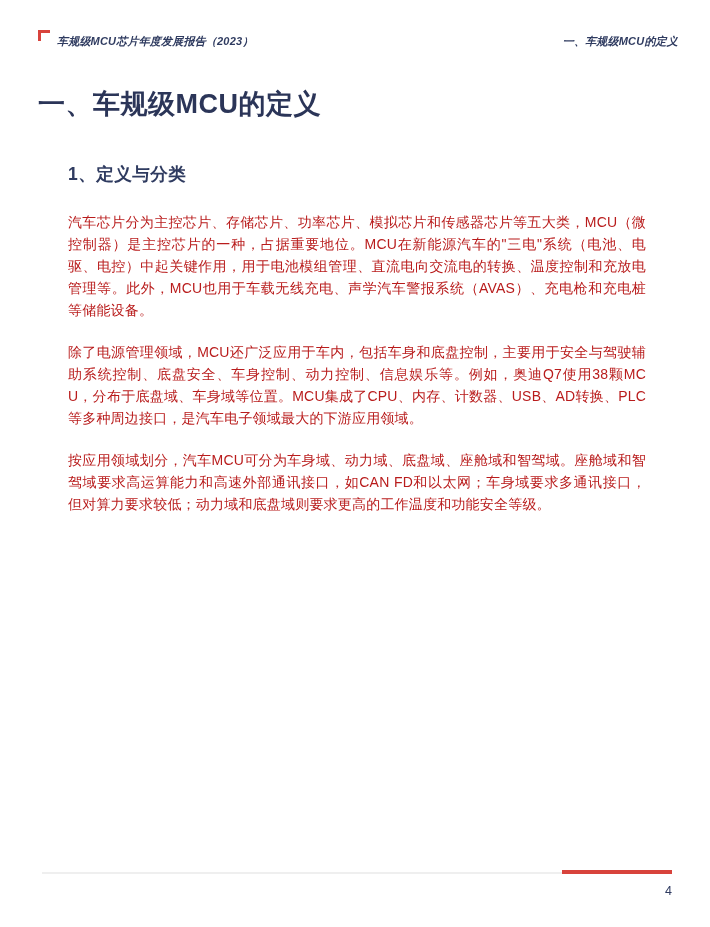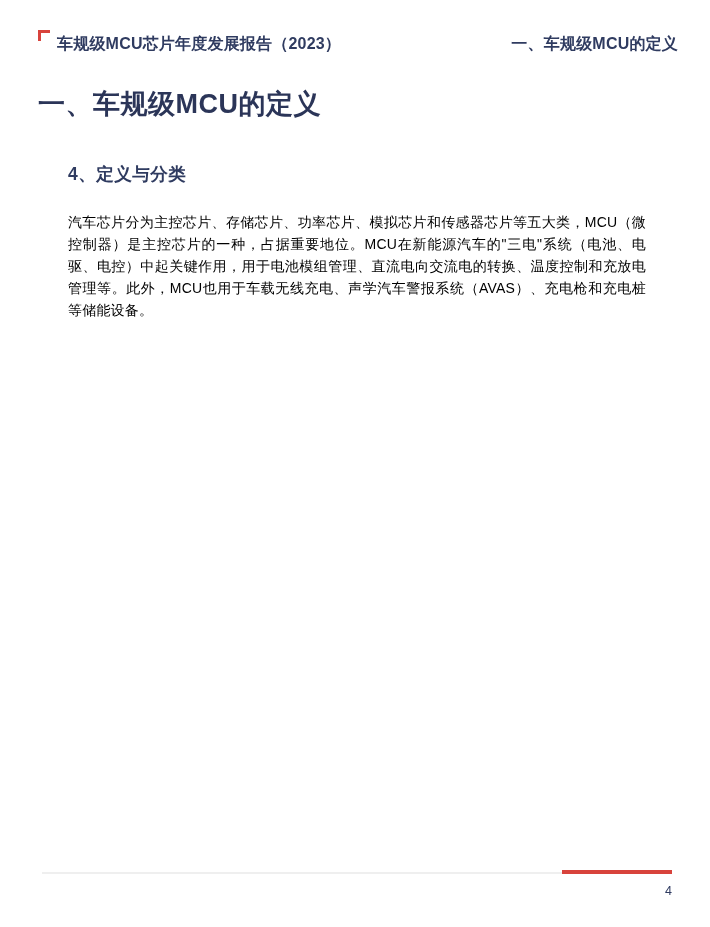--- a/index.html
+++ b/index.html
@@ -26,25 +26,26 @@
   }
   .corner-icon {
     display: inline-block;
     width: 9px;
     height: 8px;
     border-top: 3px solid #D8433C;
     border-left: 3px solid #D8433C;
     margin-top: 1px;
   }
   .header-text {
-    font-size: 16px;
+    font-size: 11px;
     font-weight: bold;
     color: #2F3B60;
     letter-spacing: 0.2px;
     white-space: nowrap;
+    font-style: italic;
   }
   .header-left .header-text {
     margin-left: 7px;
     margin-top: 5px;
   }
   .header-right {
     position: absolute;
     top: 34px;
     right: 32px;
     text-align: right;
@@ -78,21 +79,21 @@
   .content {
     position: absolute;
     top: 211px;
     left: 68px;
     width: 578px;
   }
   .content p {
     margin: 0 0 20px 0;
     font-size: 14px;
     line-height: 22px;
-    color: #000000;
+    color: #b91c1c;
     text-align: justify;
     text-justify: inter-ideograph;
     letter-spacing: 0.2px;
     word-break: break-all;
   }
 
   
   .footer-divider {
     position: absolute;
     top: 872px;
@@ -124,23 +125,25 @@
 
   <div class="header-left">
     <span class="corner-icon"></span>
     <span class="header-text">车规级MCU芯片年度发展报告（2023）</span>
   </div>
 
   <span class="header-text header-right">一、车规级MCU的定义</span>
 
   <h1 class="main-title">一、车规级MCU的定义</h1>
 
-  <h2 class="section-subtitle">4、定义与分类</h2>
+  <h2 class="section-subtitle">1、定义与分类</h2>
 
   <div class="content">
     <p>汽车芯片分为主控芯片、存储芯片、功率芯片、模拟芯片和传感器芯片等五大类，MCU（微控制器）是主控芯片的一种，占据重要地位。MCU在新能源汽车的"三电"系统（电池、电驱、电控）中起关键作用，用于电池模组管理、直流电向交流电的转换、温度控制和充放电管理等。此外，MCU也用于车载无线充电、声学汽车警报系统（AVAS）、充电枪和充电桩等储能设备。</p>
+    <p>除了电源管理领域，MCU还广泛应用于车内，包括车身和底盘控制，主要用于安全与驾驶辅助系统控制、底盘安全、车身控制、动力控制、信息娱乐等。例如，奥迪Q7使用38颗MCU，分布于底盘域、车身域等位置。MCU集成了CPU、内存、计数器、USB、AD转换、PLC等多种周边接口，是汽车电子领域最大的下游应用领域。</p>
+    <p>按应用领域划分，汽车MCU可分为车身域、动力域、底盘域、座舱域和智驾域。座舱域和智驾域要求高运算能力和高速外部通讯接口，如CAN FD和以太网；车身域要求多通讯接口，但对算力要求较低；动力域和底盘域则要求更高的工作温度和功能安全等级。</p>
   </div>
 
   <span class="footer-divider"></span>
   <span class="footer-accent"></span>
   <span class="page-number">4</span>
 
 </div>
 
 </body></html>

